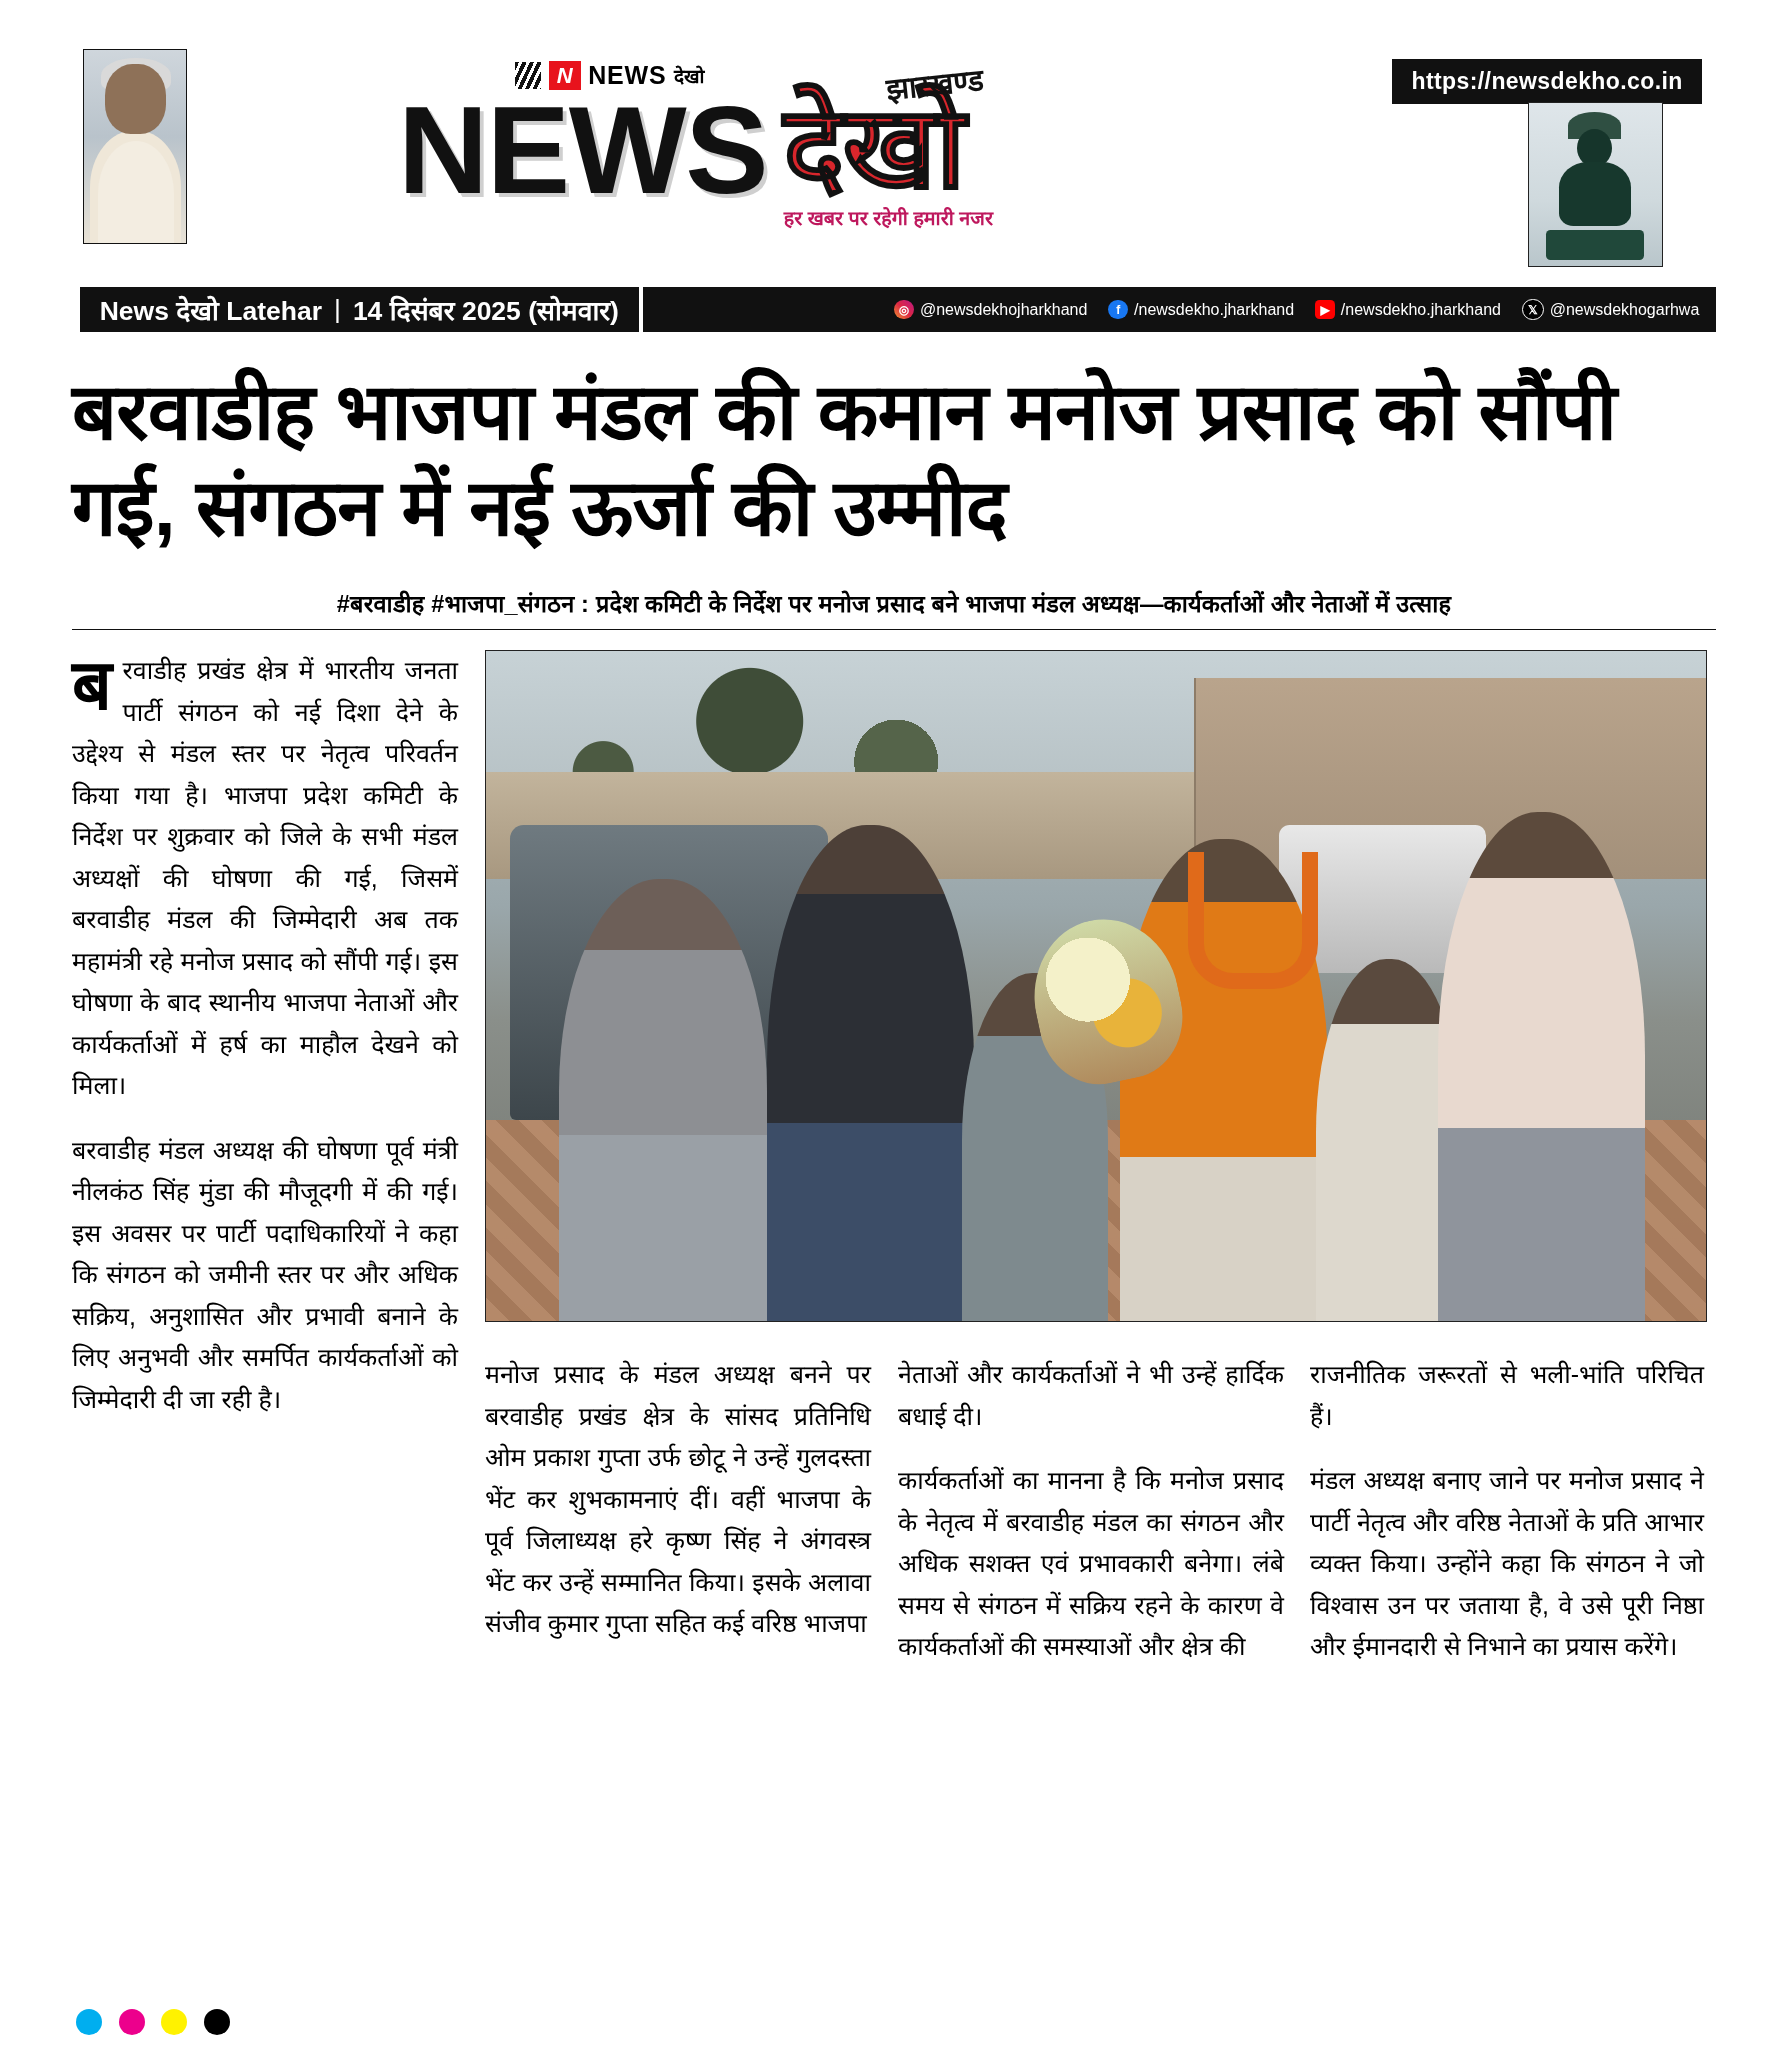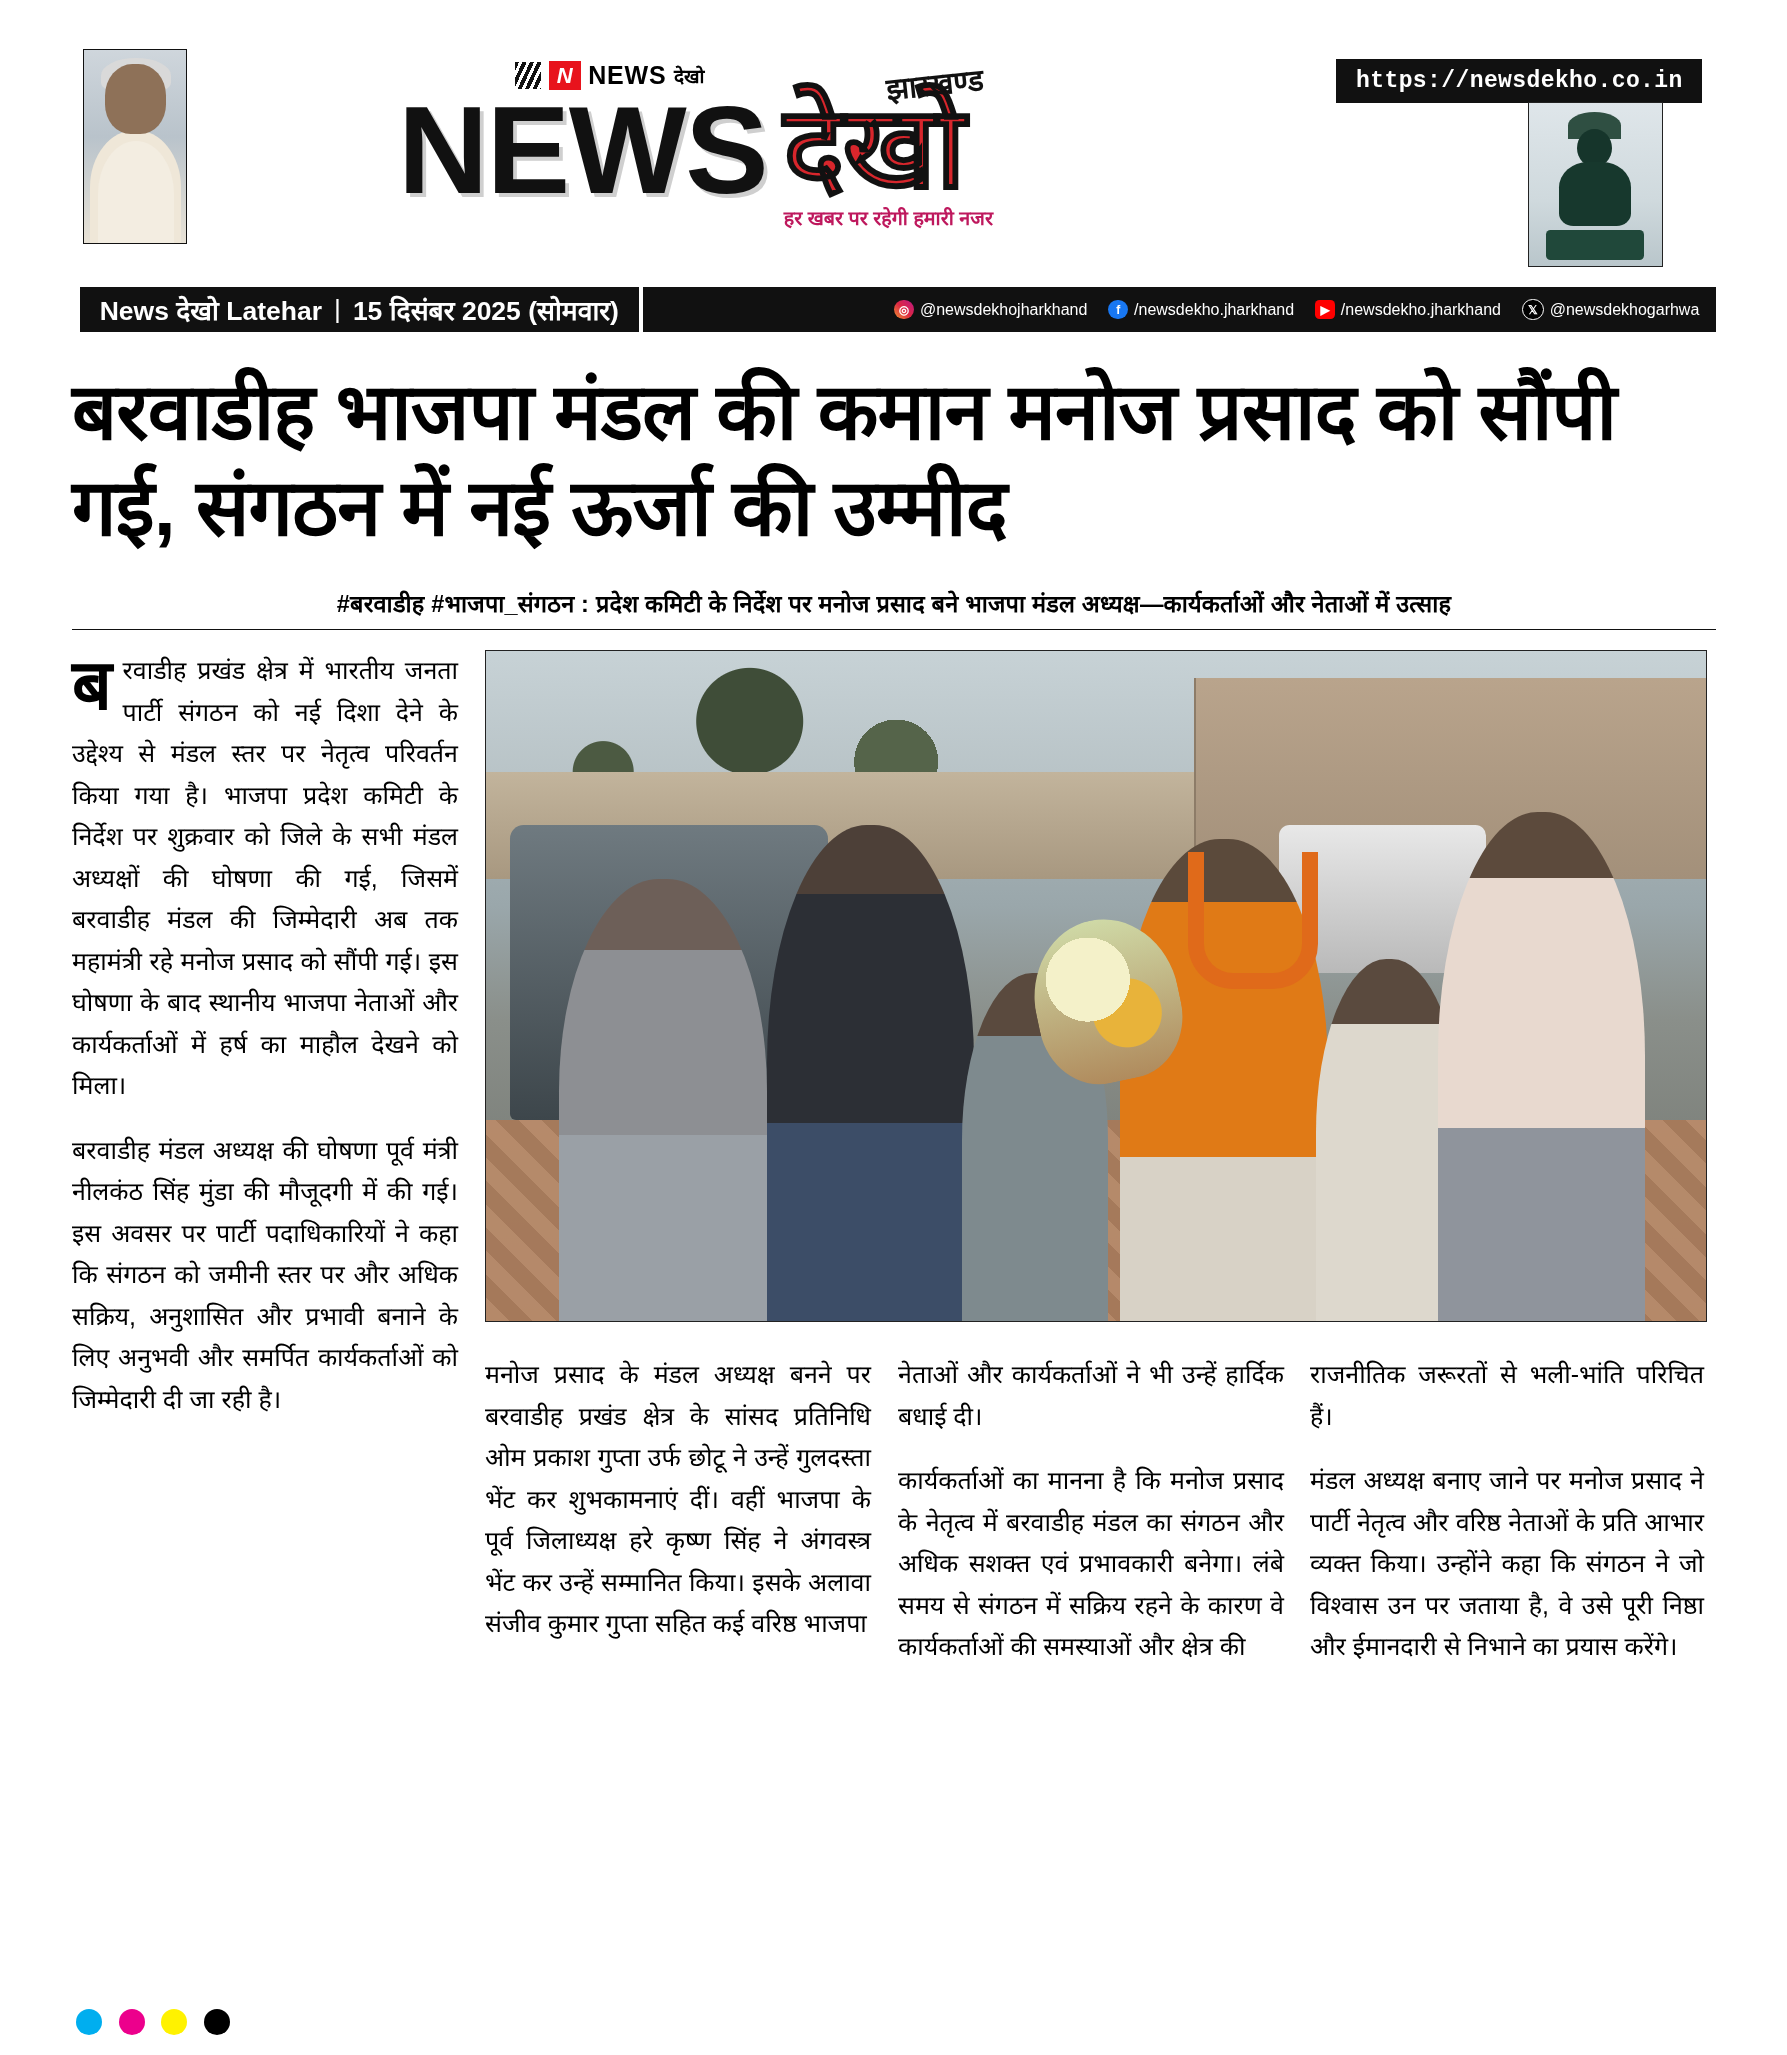--- a/index.html
+++ b/index.html
@@ -151,21 +151,20 @@
   .url-box {
     position: absolute;
     right: 13.6px;
     top: 59px;
     background: #111;
     color: #fff;
     font-weight: bold;
     font-size: 23px;
     padding: 9px 19.7px;
     letter-spacing: 0.4px;
-    font-family: Liberation Mono, monospace;
   }
   .idol {
     position: absolute;
     right: 53px;
     top: 102px;
     width: 133px;
     height: 163px;
     border: 1.5px solid #222;
     background: linear-gradient(180deg,#dfe6ea 0%, #cfd9dd 60%, #b9c6cb 100%);
     overflow: hidden;
@@ -399,21 +398,21 @@
       <div class="head"></div>
       <div class="torso"></div>
       <div class="base"></div>
     </div>
   </div>
 
   <div class="infobar">
     <div class="edition">
       <span>News देखो Latehar</span>
       <span class="sep">|</span>
-      <span>15 दिसंबर 2025 (सोमवार)</span>
+      <span>14 दिसंबर 2025 (सोमवार)</span>
     </div>
     <div class="socialbar">
       <div class="social-item">
         <span class="sicon ig">◎</span>
         <span>@newsdekhojharkhand</span>
       </div>
       <div class="social-item">
         <span class="sicon fb">f</span>
         <span>/newsdekho.jharkhand</span>
       </div>

